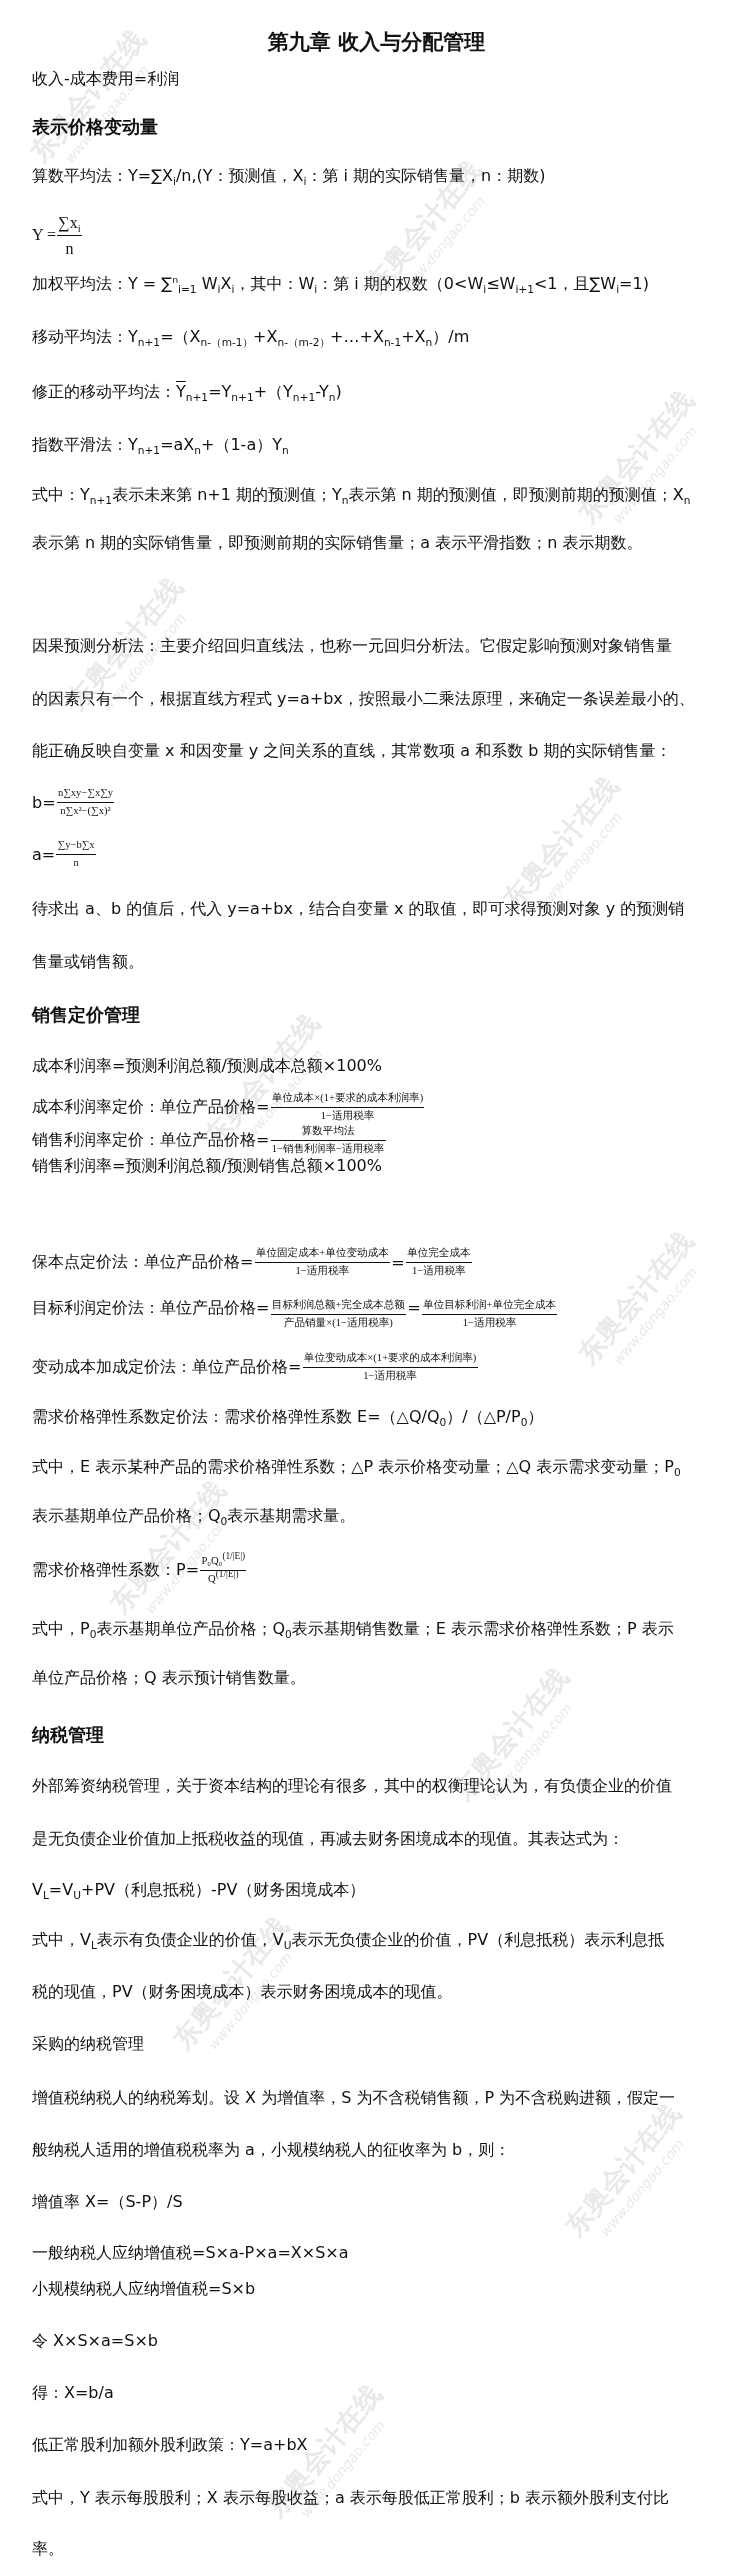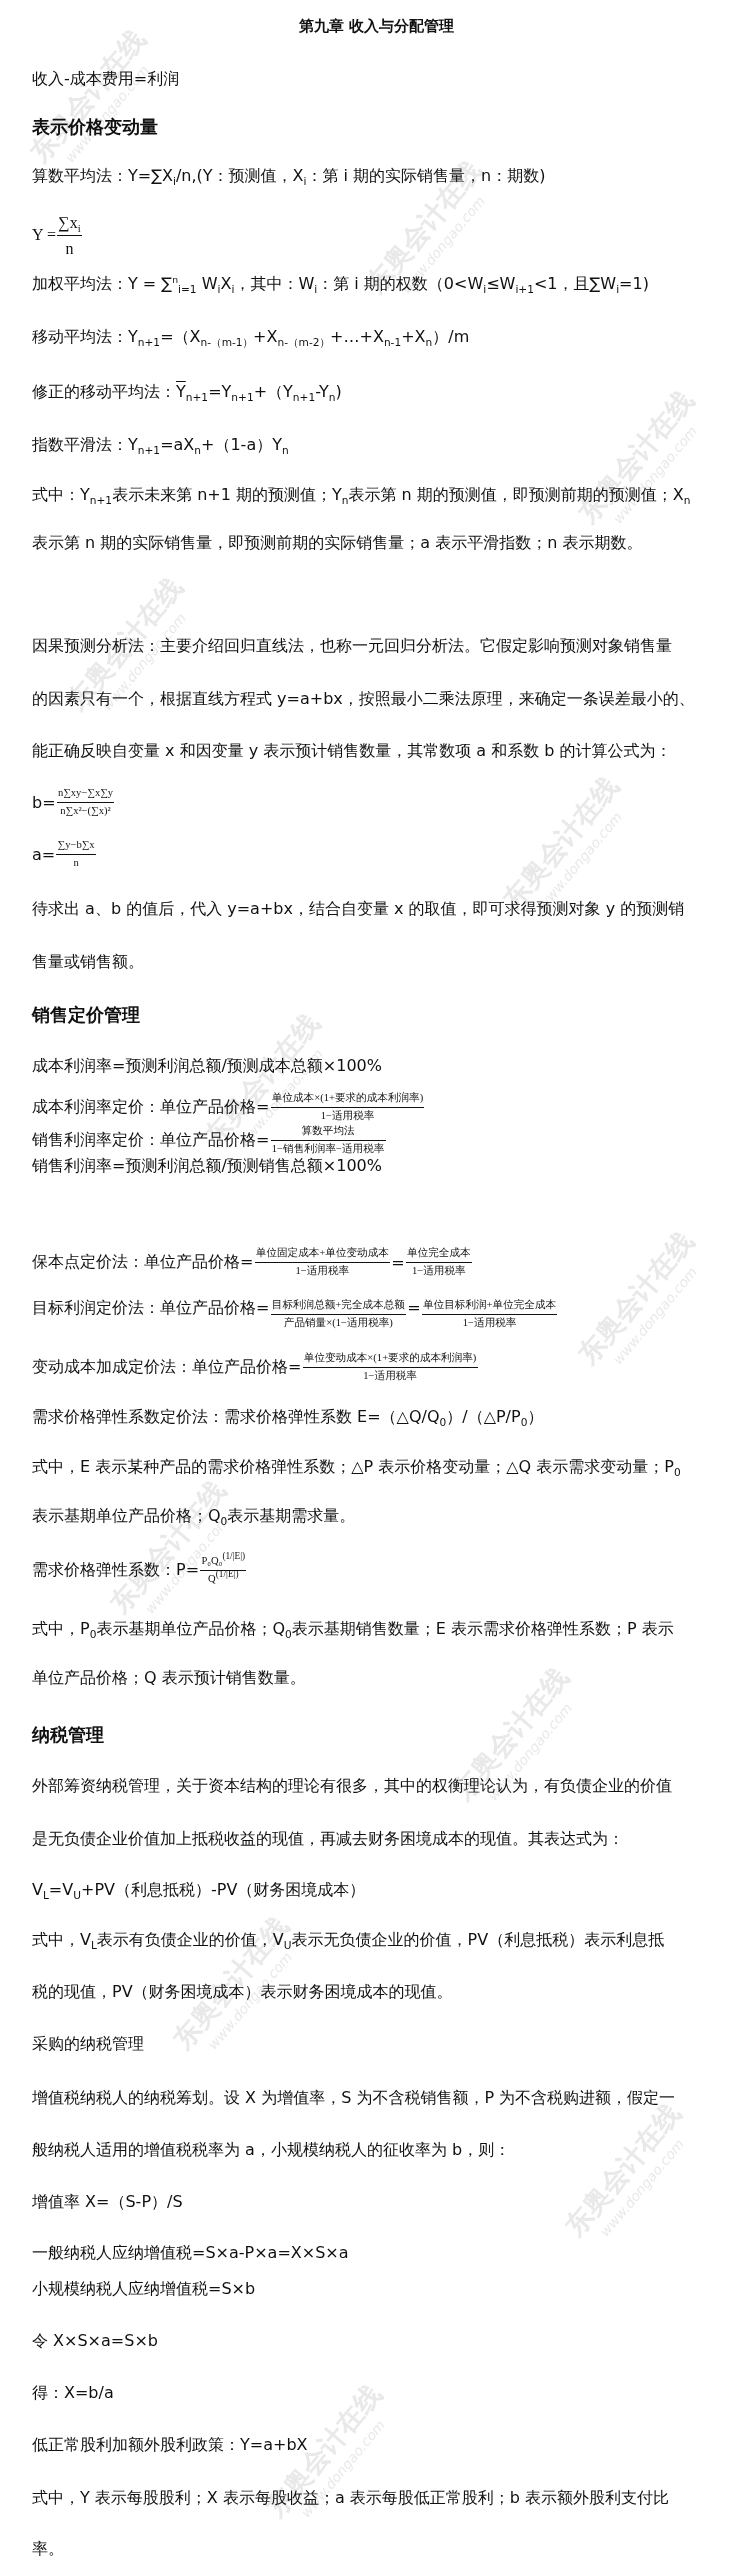--- a/index.html
+++ b/index.html
@@ -3,21 +3,21 @@
 <meta charset="utf-8">
 <style>
   html, body { margin:0; padding:0; background:#ffffff; }
   body { width:753px; min-height:2576px; position:relative; overflow:hidden;
          font-family:"DejaVu Sans","Liberation Sans",sans-serif; color:#111; }
   .wm-layer { position:absolute; inset:0; pointer-events:none; z-index:0; }
   .wm { position:absolute; color:#e9e9e9; font-weight:bold; font-size:27px;
         transform:rotate(-50deg); white-space:nowrap; font-family:"DejaVu Sans",sans-serif; }
   .wm small { display:block; font-size:13.7px; font-weight:normal; font-style:italic; margin-left:18.7px; }
   .page { position:relative; z-index:1; padding:0 32px; }
-  h1 { margin:0; padding-top:13.7px; text-align:center; font-size:15px; font-weight:bold; height:37px; line-height:25px; }
+  h1 { margin:16px; padding-top:13.7px; text-align:center; font-size:21px; font-weight:bold; height:37px; line-height:25px; }
   h2 { margin:0; font-size:18px; font-weight:bold; }
   .p { font-size:16px; line-height:24px; margin:0; white-space:nowrap; }
   .block { position:absolute; left:32px; right:32px; }
   sub { font-size:10.6px; vertical-align:-3.7px; line-height:0; }
   sup { font-size:9.3px; line-height:0; }
   .frac { display:inline-flex; flex-direction:column; align-items:center; vertical-align:middle; margin:0 1.2px; font-family:"Liberation Serif","DejaVu Serif",serif; }
   .frac .num, .frac .den { font-size:10.6px; line-height:13.7px; padding:0 1.2px; white-space:nowrap; }
   .frac .bar { align-self:stretch; border-top:0.9px solid #111; margin:1.9px 0; }
   .frac.big .num, .frac.big .den { font-size:16px; line-height:21px; }
   .ovl { text-decoration:overline; }
@@ -65,21 +65,21 @@
 
 <p class="p block" style="top:380px"><span>修正的移动平均法：</span><span class="ovl">Y</span><sub>n+1</sub><span>=Y</span><sub>n+1</sub><span>+（Y</span><sub>n+1</sub><span>-Y</span><sub>n</sub><span>)</span></p>
 
 <p class="p block" style="top:433px"><span>指数平滑法：</span><span>Y</span><sub>n+1</sub><span>=aX</span><sub>n</sub><span>+（1-a）Y</span><sub>n</sub></p>
 
 <p class="p block" style="top:483px"><span>式中：Y</span><sub>n+1</sub><span>表示未来第 n+1 期的预测值；Y</span><sub>n</sub><span>表示第 n 期的预测值，即预测前期的预测值；X</span><sub>n</sub></p>
 <p class="p block" style="top:531px">表示第 n 期的实际销售量，即预测前期的实际销售量；a 表示平滑指数；n 表示期数。</p>
 
 <p class="p block" style="top:634px">因果预测分析法：主要介绍回归直线法，也称一元回归分析法。它假定影响预测对象销售量</p>
 <p class="p block" style="top:687px">的因素只有一个，根据直线方程式 y=a+bx，按照最小二乘法原理，来确定一条误差最小的、</p>
-<p class="p block" style="top:739px">能正确反映自变量 x 和因变量 y 表示预计销售数量，其常数项 a 和系数 b 的计算公式为：</p>
+<p class="p block" style="top:739px">能正确反映自变量 x 和因变量 y 之间关系的直线，其常数项 a 和系数 b 期的实际销售量：</p>
 
 <div class="block" style="top:786px;display:flex;align-items:center;font-size:16px">
   <span>b=</span>
   <span class="frac">
       <span class="num">n∑xy−∑x∑y</span>
       <span class="bar"></span>
       <span class="den">n∑x²−(∑x)²</span>
     </span>
 </div>
 <div class="block" style="top:838px;display:flex;align-items:center;font-size:16px">

